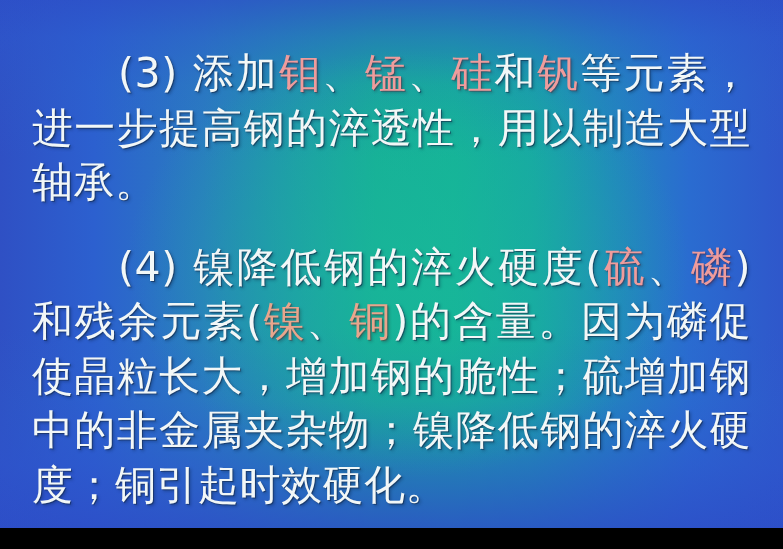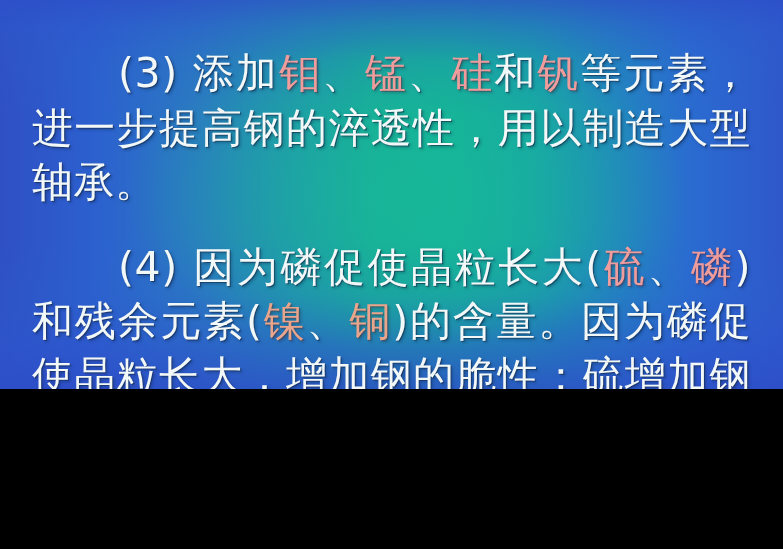--- a/index.html
+++ b/index.html
@@ -4,21 +4,21 @@
 <title>Slide</title>
 <style>
   html, body {
     margin: 0;
     padding: 0;
     background: #000;
   }
   #slide {
     position: relative;
     width: 783px;
-    height: 389px;
+    height: 528px;
     overflow: hidden;
     font-family: "DejaVu Sans", "Liberation Sans", sans-serif;
     background-color: #2b5fd2;
   }
   
   #bg-base {
     position: absolute;
     inset: 0;
     background:
       linear-gradient(90deg,
@@ -114,17 +114,17 @@
   <div id="bg-glow"></div>
   <div id="bg-edges"></div>
 
   <div id="content">
 
     <p class="para" id="p3">
       <span class="ind"></span><span>(3) </span><span>添加</span><span class="hl">钼</span><span>、</span><span class="hl">锰</span><span>、</span><span class="hl">硅</span><span>和</span><span class="hl">钒</span><span>等元素，进一步提高钢的淬透性，用以制造大型轴承。</span>
     </p>
 
     <p class="para" id="p4">
-      <span class="ind"></span><span>(4) </span><span>因为磷促使晶粒长大(</span><span class="hl">硫</span><span>、</span><span class="hl">磷</span><span>)和残余元素(</span><span class="hl-warm">镍</span><span>、</span><span class="hl-warm">铜</span><span>)的含量。因为磷促使晶粒长大，增加钢的脆性；硫增加钢中的非金属夹杂物；镍降低钢的淬火硬度；铜引起时效硬化。</span>
+      <span class="ind"></span><span>(4) </span><span>镍降低钢的淬火硬度(</span><span class="hl">硫</span><span>、</span><span class="hl">磷</span><span>)和残余元素(</span><span class="hl-warm">镍</span><span>、</span><span class="hl-warm">铜</span><span>)的含量。因为磷促使晶粒长大，增加钢的脆性；硫增加钢中的非金属夹杂物；镍降低钢的淬火硬度；铜引起时效硬化。</span>
     </p>
 
   </div>
 </div>
 
 </body></html>

